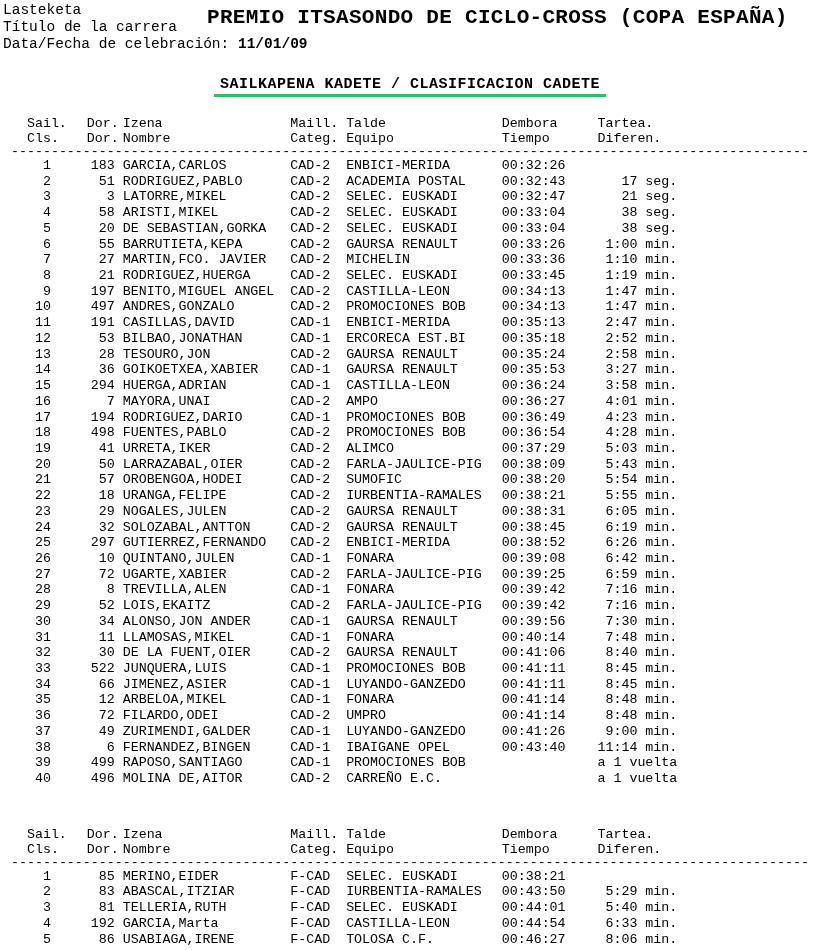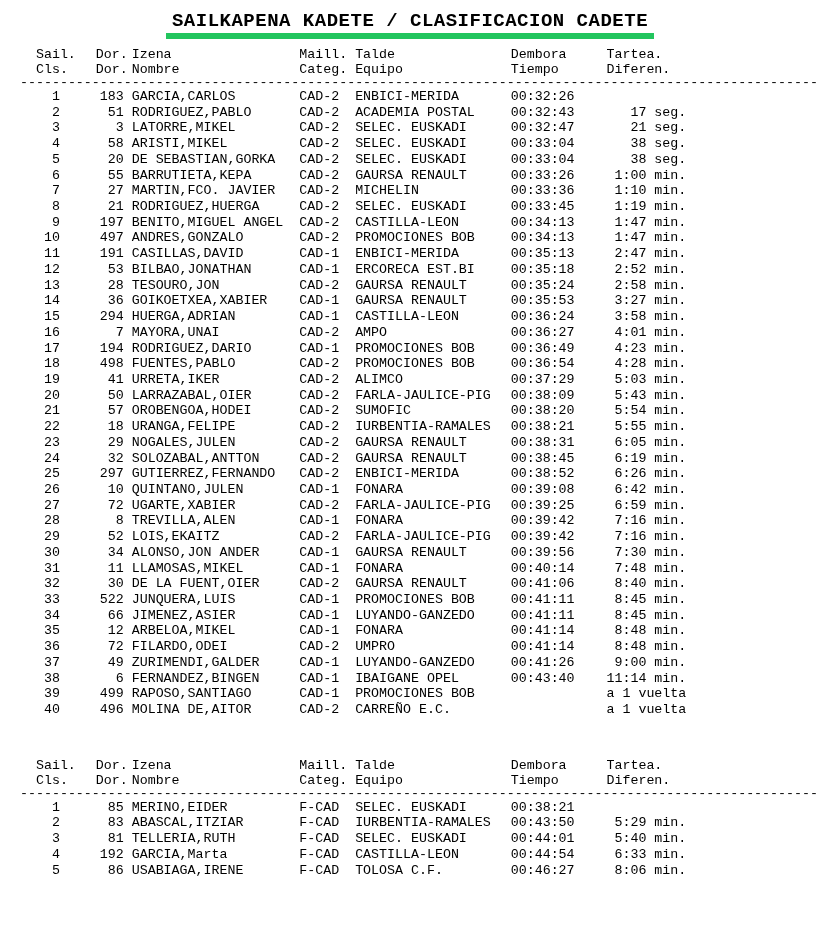--- a/index.html
+++ b/index.html
@@ -13,25 +13,25 @@
   .hdr-labels { position: absolute; left: 3px; top: 2px; font-size: 14.5px; line-height: 17px; white-space: nowrap; }
   .date-value { font-weight: bold; }
   .race-title {
     position: absolute; left: 207px; top: 6px; margin: 0;
     font-size: 21px; font-weight: bold; letter-spacing: 0.3px; white-space: nowrap;
   }
   .section-title-row { text-align: center; }
   .sec1 { margin-top: 5px; }
   .sec2 { margin-top: 40px; }
   .section-title {
-    display: inline-block; margin: 5px;
-    font-size: 19px; font-weight: bold; letter-spacing: 0.5px;
-    border-bottom: 6px solid #22c55e; padding: 0 6px 1px; white-space: nowrap;
+    display: inline-block; margin: 16px;
+    font-size: 15px; font-weight: bold; letter-spacing: 0.5px;
+    border-bottom: 3px solid #22c55e; padding: 0 6px 1px; white-space: nowrap;
   }
-  .table { padding-left: 20px; font-size: 13.3px; margin-top: 3px; }
+  .table { padding-left: 11px; font-size: 13.3px; margin-top: 3px; }
   .tline { position: relative; height: 15px; line-height: 15px; white-space: nowrap; }
   .rline { position: relative; height: 15.72px; line-height: 15.72px; white-space: nowrap; }
   .sep   { height: 12px; line-height: 12px; overflow: hidden; white-space: nowrap; }
   .tline span, .rline span { position: absolute; top: 0; white-space: pre; }
   
   .cA { left: 5ch;    transform: translateX(-100%); }  
   .cB { left: 13ch;   transform: translateX(-100%); }  
   .cC { left: 14ch; }                                  
   .cD { left: 35ch; }                                  
   .cE { left: 42ch; }                                  
@@ -39,20 +39,28 @@
   .cG { left: 83.5ch; transform: translateX(-100%); }  
   
   .hA { left: 2ch; } .hB { left: 9.5ch; } .hC { left: 14ch; text-align: center; }
   .hD { left: 35ch; } .hE { left: 42ch; } .hF { left: 61.5ch; } .hG { left: 73.5ch; }
 </style>
 </head>
 <body>
 
 <div>
 
+  <div class="doc-header">
+    <div class="hdr-labels">
+      <div>Lasteketa</div>
+      <div>Título de la carrera</div>
+      <div><span>Data/Fecha de celebración:</span><span> </span><span class="date-value">11/01/09</span></div>
+    </div>
+    <h1 class="race-title">PREMIO ITSASONDO DE CICLO-CROSS (COPA ESPAÑA)</h1>
+  </div>
 
   <section class="sec1">
     <div class="section-title-row">
       <h2 class="section-title">SAILKAPENA KADETE / CLASIFICACION CADETE</h2>
     </div>
     <div class="table">
       <div>
   <div class="tline">
     <span class="hA">Sail.</span>
     <span class="hB">Dor.</span>

